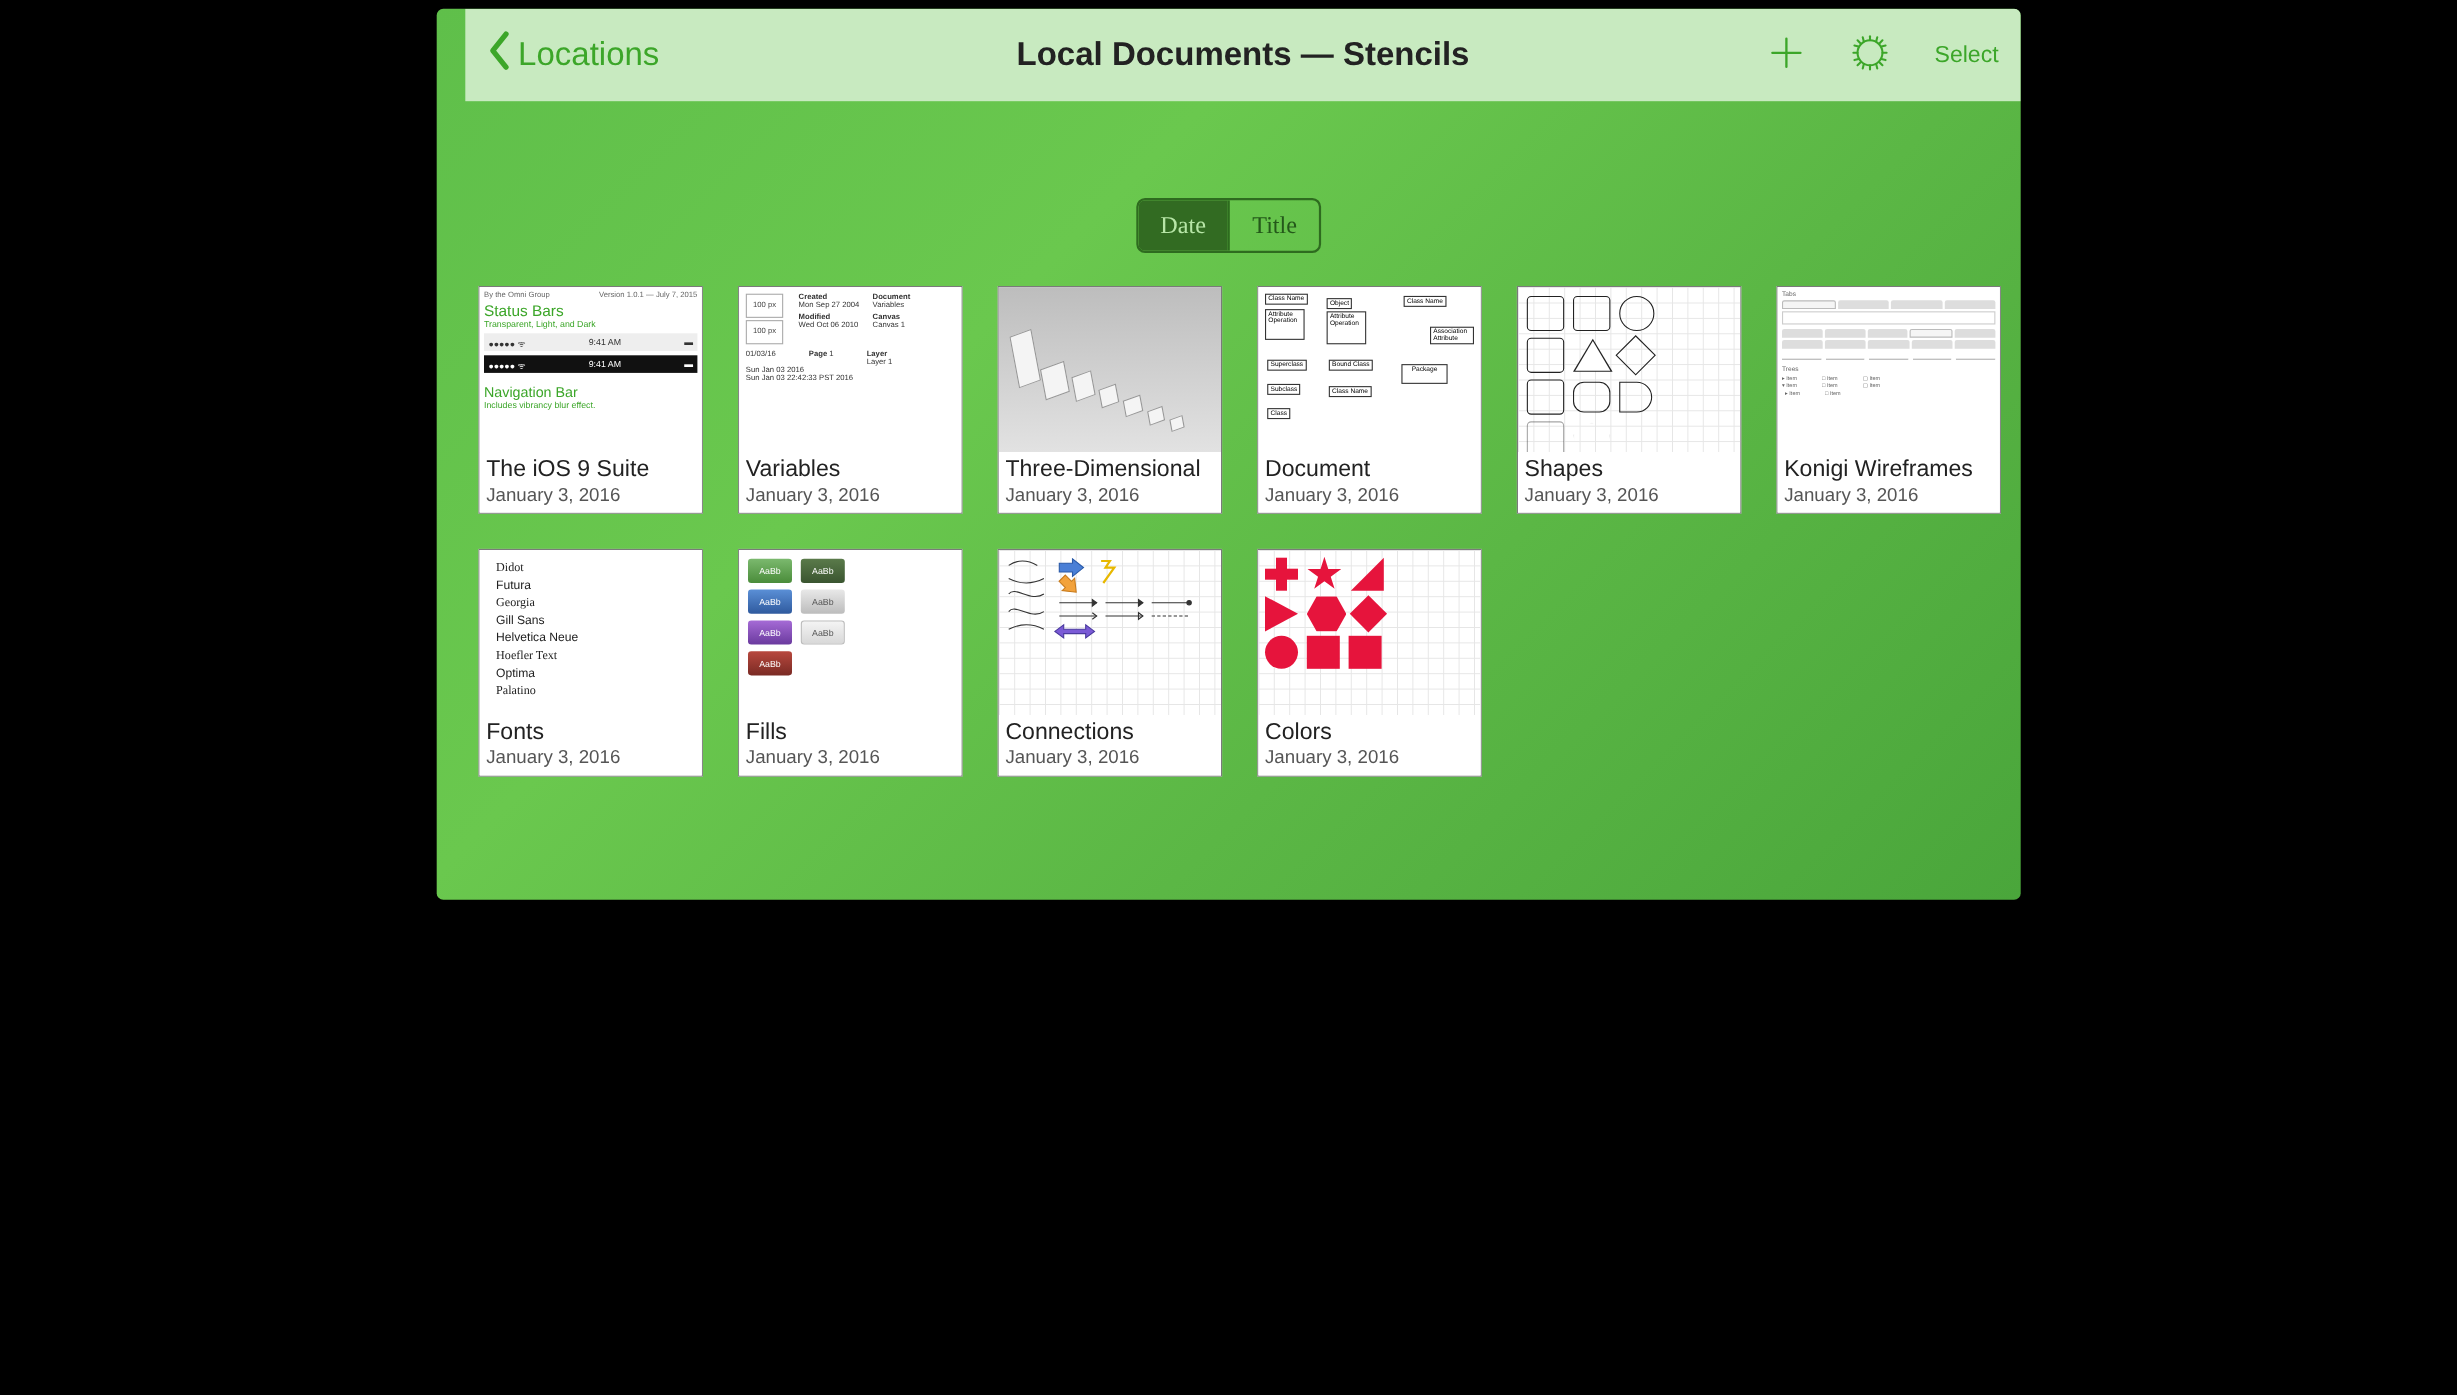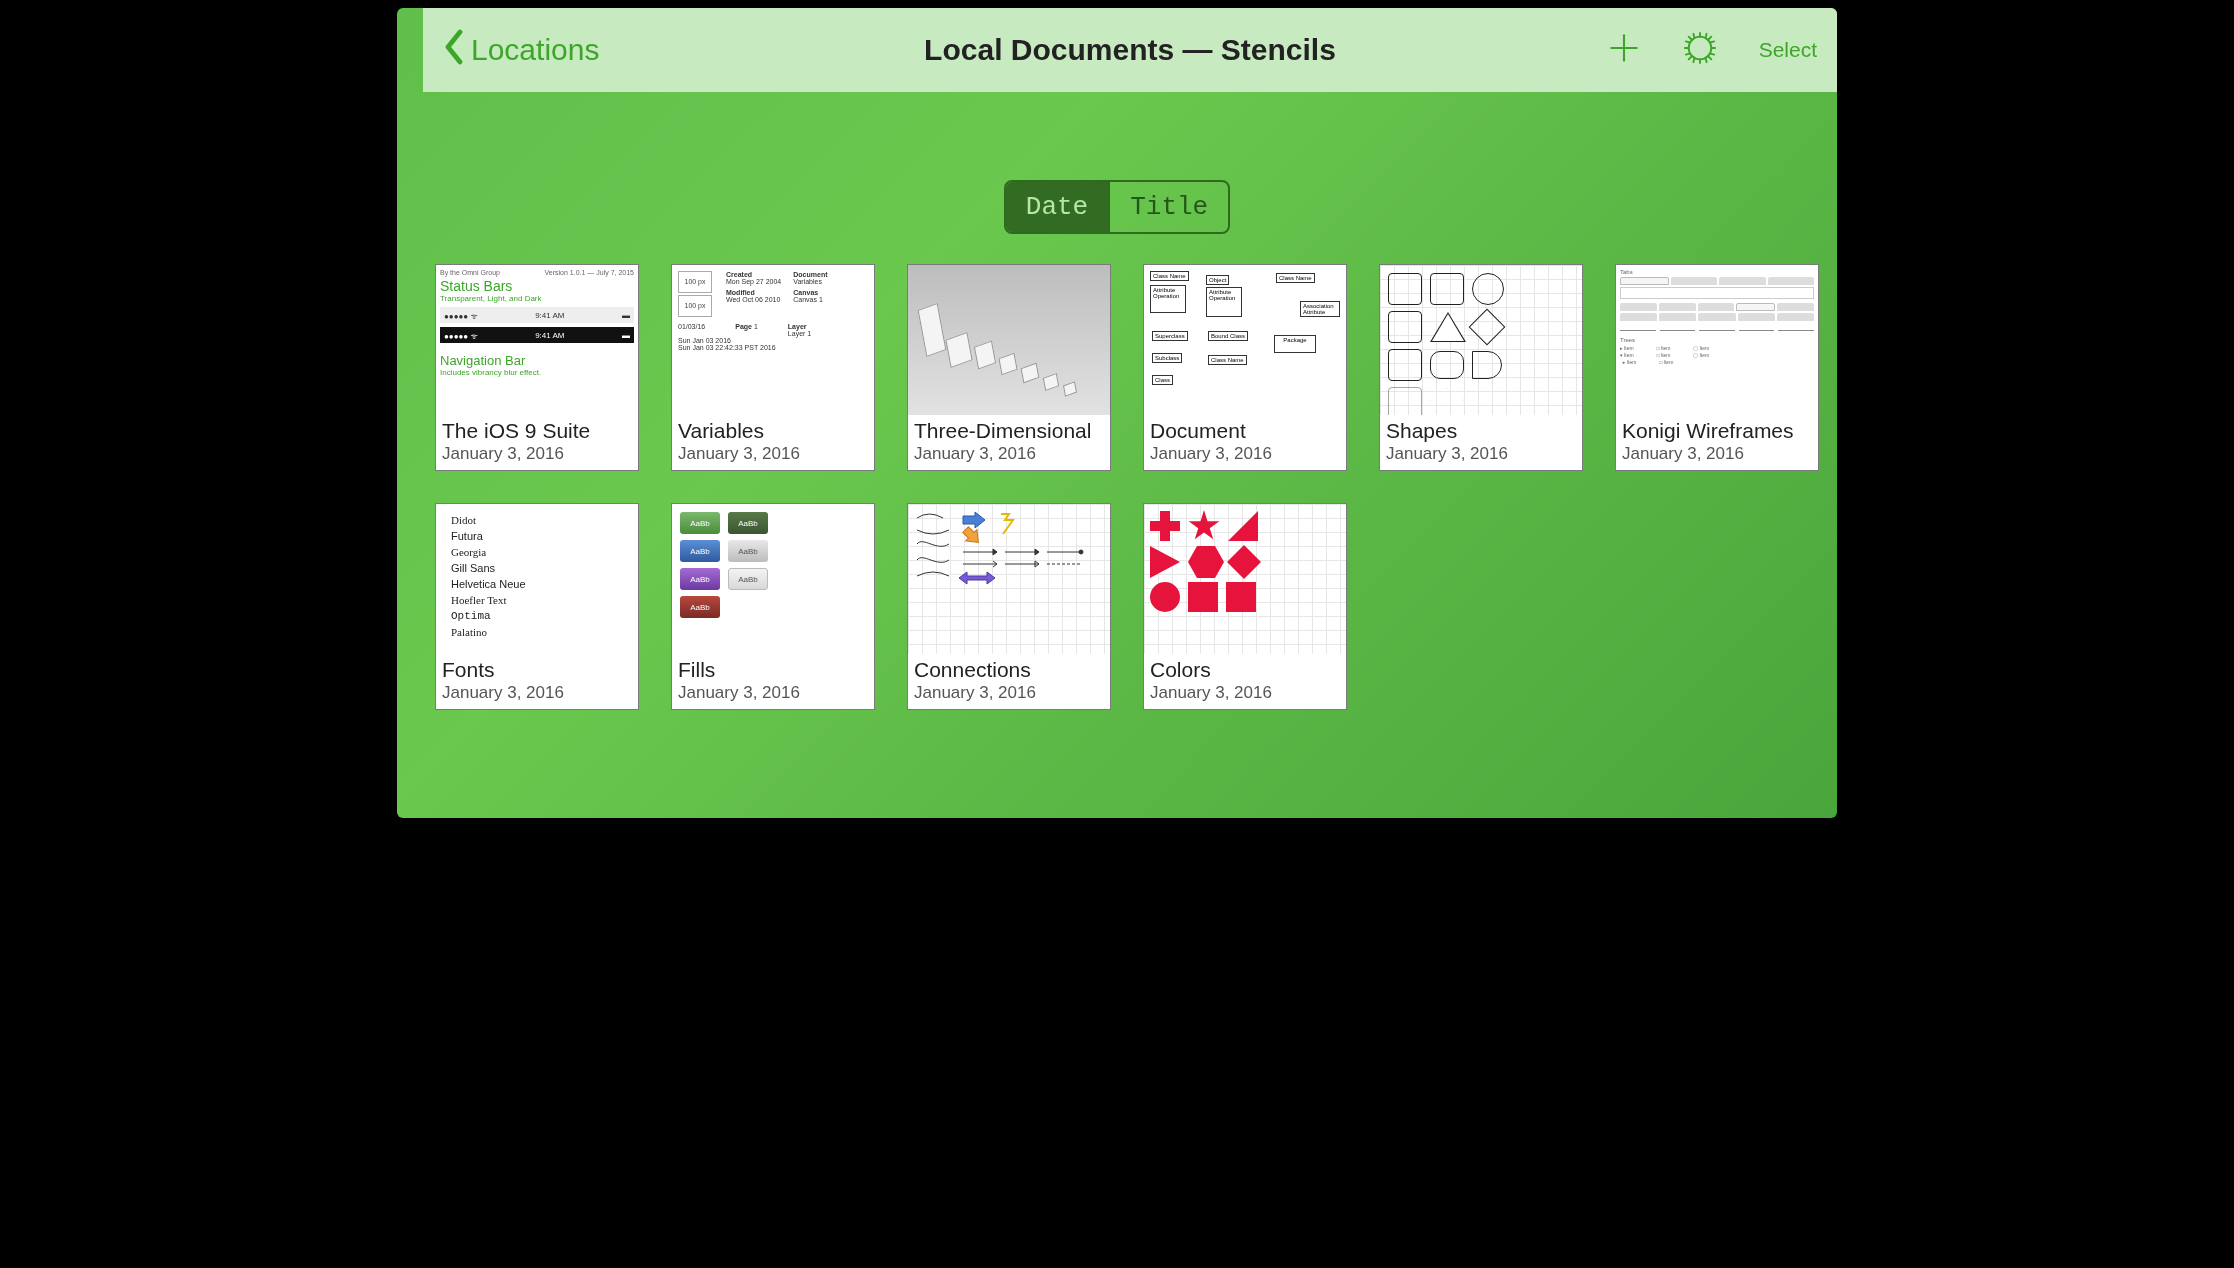--- a/index.html
+++ b/index.html
@@ -61,26 +61,26 @@
   }
   .seg {
     display: flex;
     border: 2px solid #2e6b1f;
     border-radius: 8px;
     overflow: hidden;
     background: transparent;
   }
   .seg-item {
     padding: 10px 20px;
-    font-size: 26px;
+    font-size: 22px;
     color: #24581a;
     cursor: pointer;
     background: transparent;
     border: none;
-    font-family: Liberation Mono, monospace;
+    font-family: Liberation Serif, serif;
   }
   .seg-item + .seg-item { border-left: 2px solid #2e6b1f; }
   .seg-item.active {
     background: #326b22;
     color: #b7e6a7;
   }
 
   
   .grid {
     display: grid;
@@ -452,21 +452,21 @@
 
       <div class="doc">
         <div class="thumb">
           <div class="thumb-fonts">
             <div style="font-family:Didot,serif;">Didot</div>
             <div style="font-family:Futura,sans-serif;">Futura</div>
             <div style="font-family:Georgia,serif;">Georgia</div>
             <div style="font-family:'Gill Sans',sans-serif;">Gill Sans</div>
             <div style="font-family:'Helvetica Neue',sans-serif;">Helvetica Neue</div>
             <div style="font-family:'Hoefler Text',serif;">Hoefler Text</div>
-            <div style="font-family:Liberation Mono, monospace;">Optima</div>
+            <div style="font-family:Liberation Sans, sans-serif;">Optima</div>
             <div style="font-family:Palatino,serif;">Palatino</div>
           </div>
         </div>
         <div class="meta">
           <div class="doc-title">Fonts</div>
           <div class="doc-date">January 3, 2016</div>
         </div>
       </div>
 
       <div class="doc">

